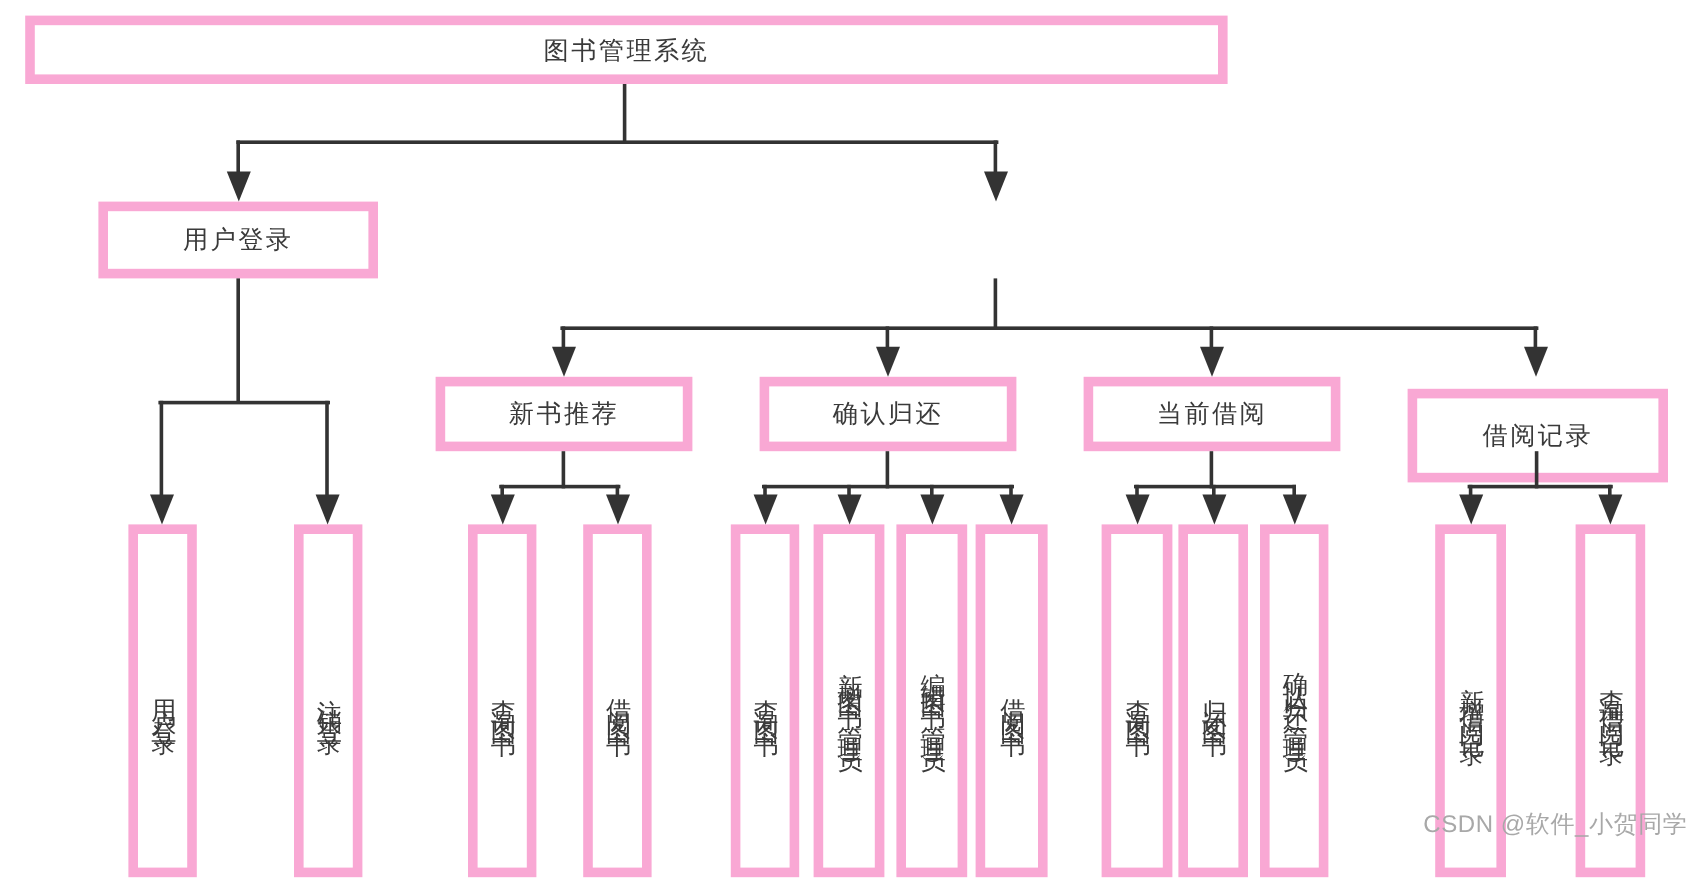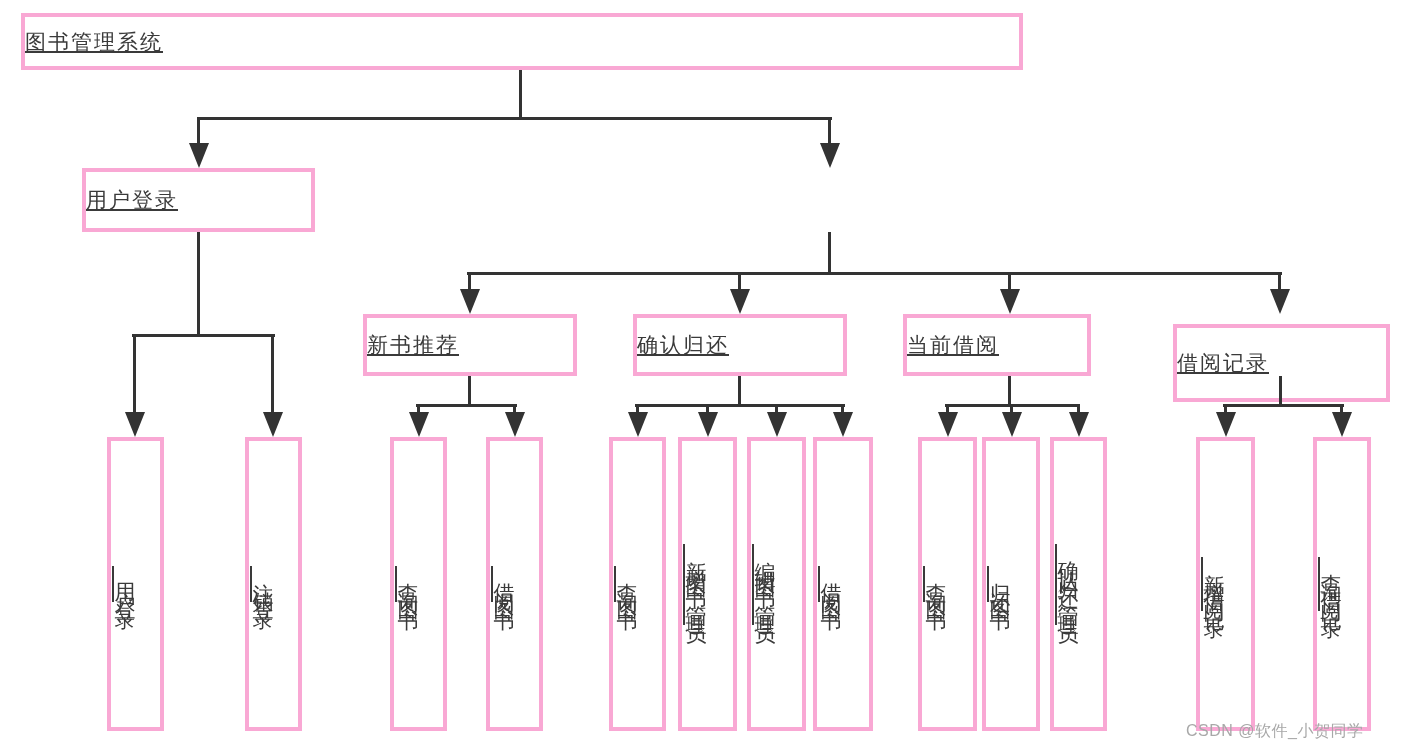--- a/index.html
+++ b/index.html
@@ -8,25 +8,25 @@
     width: 1405px;
     height: 747px;
     background: #ffffff;
     font-family: "Liberation Sans", "DejaVu Sans", sans-serif;
     color: #3a3a3a;
     overflow: hidden;
   }
   .node {
     position: absolute;
     box-sizing: border-box;
-    border: 4px solid #f9a8d4;
+    border: 8px solid #f9a8d4;
     background: #ffffff;
     display: flex;
     align-items: center;
-    text-decoration: underline;
+    justify-content: center;
   }
   .node .hlabel {
     font-size: 21px;
     letter-spacing: 2px;
     white-space: nowrap;
     color: #3a3a3a;
   }
   .node .vlabel {
     writing-mode: vertical-rl;
     text-orientation: mixed;
@@ -41,22 +41,22 @@
   .arrow {
     position: absolute;
     width: 0; height: 0;
     border-left: 10px solid transparent;
     border-right: 10px solid transparent;
     border-top: 25px solid #333333;
   }
   #watermark {
     position: absolute;
     left: 1186px;
-    top: 721px;
-    font-size: 16px;
+    top: 673px;
+    font-size: 20px;
     letter-spacing: 0.5px;
     color: #a8a8a8;
     white-space: nowrap;
   }
 </style>
 </head>
 <body>
 
 <div id="canvas">
 
@@ -67,21 +67,21 @@
   <div class="node" style="left:82px; top:168px; width:233px; height:64px;">
     <span class="hlabel">用户登录</span>
   </div>
 
   <div class="node" style="left:363px; top:314px; width:214px; height:62px;">
     <span class="hlabel">新书推荐</span>
   </div>
   <div class="node" style="left:633px; top:314px; width:214px; height:62px;">
     <span class="hlabel">确认归还</span>
   </div>
-  <div class="node" style="left:903px; top:314px; width:188px; height:62px;">
+  <div class="node" style="left:903px; top:314px; width:214px; height:62px;">
     <span class="hlabel">当前借阅</span>
   </div>
   <div class="node" style="left:1173px; top:324px; width:217px; height:78px;">
     <span class="hlabel">借阅记录</span>
   </div>
 
   <div class="node" style="left:107px; top:437px; width:57px; height:294px;">
     <span class="vlabel">用户登录</span>
   </div>
   <div class="node" style="left:245px; top:437px; width:57px; height:294px;">

